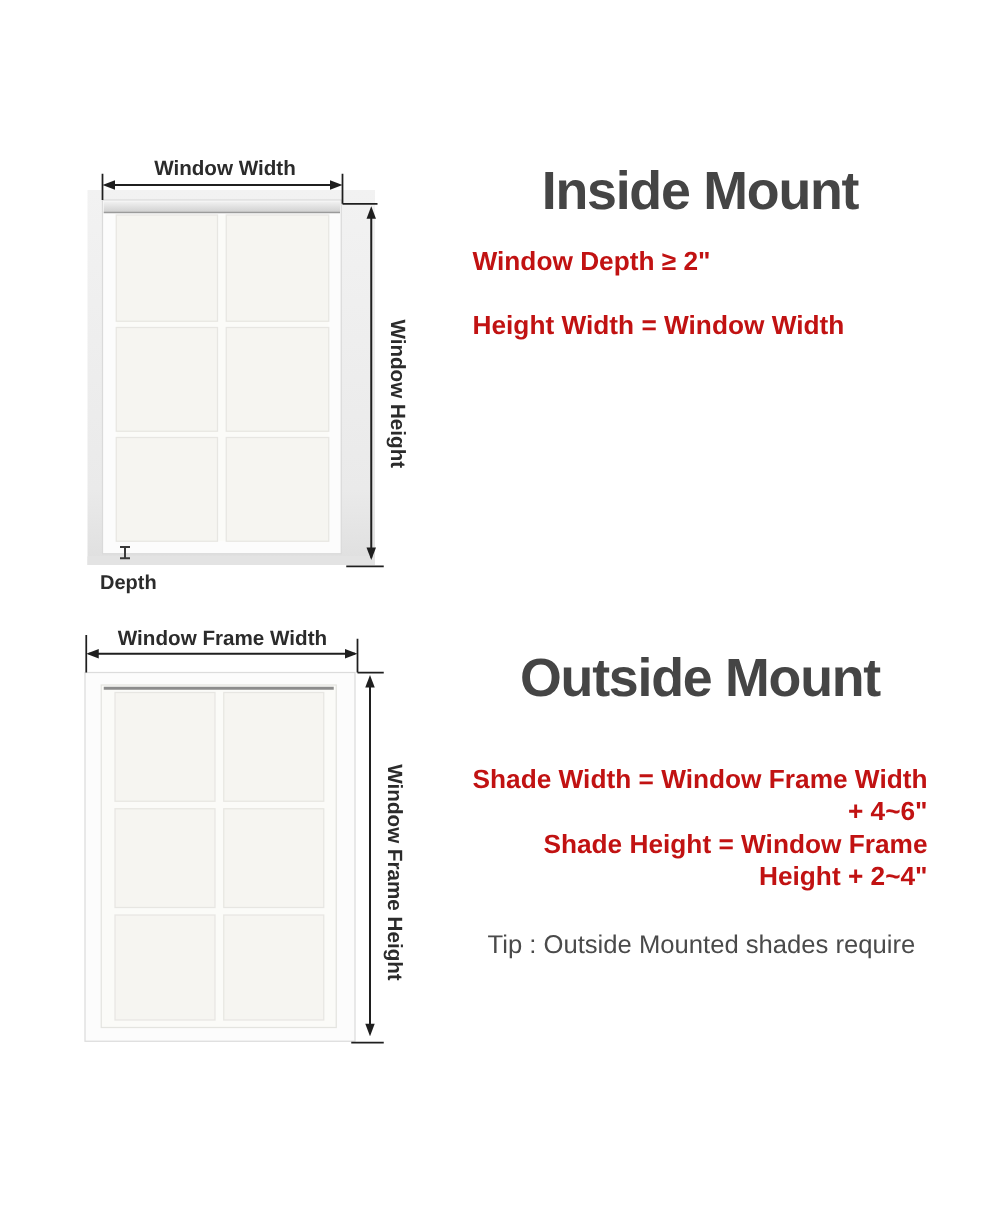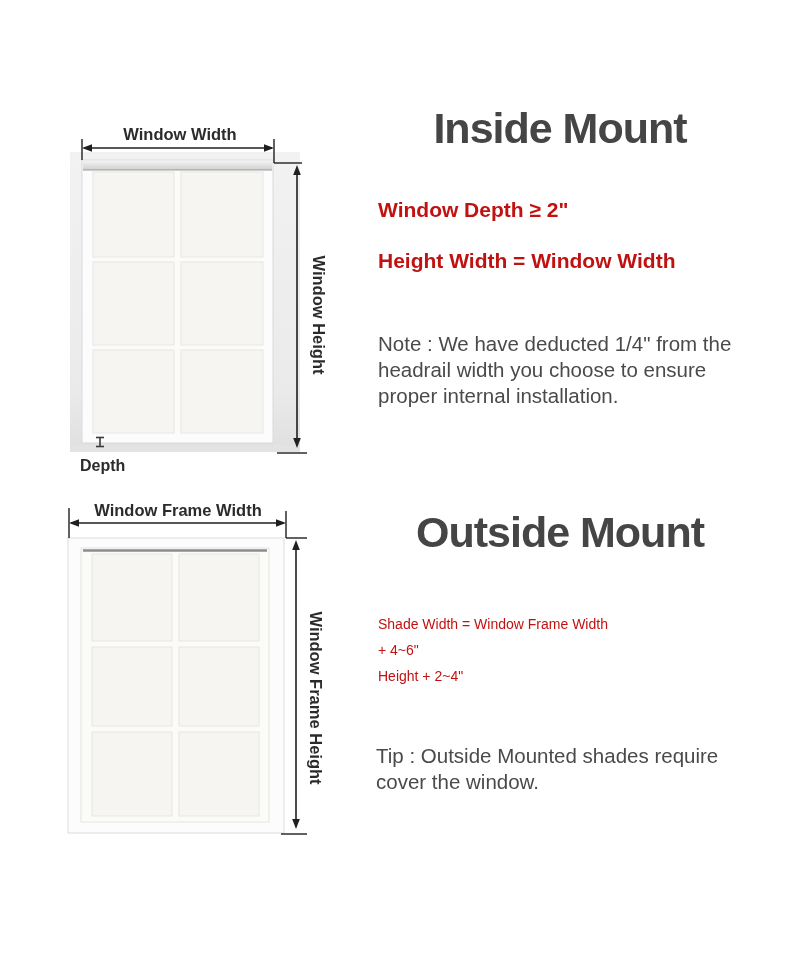--- a/index.html
+++ b/index.html
@@ -13,21 +13,21 @@
   .dlabel{font-size:16.5px;font-weight:bold;fill:#2b2b2b;}
   .dlabel-sm{font-size:16px;font-weight:bold;fill:#2b2b2b;}
   .mline{stroke:var(--line-color);stroke-width:1.6;}
   .mthin{stroke:var(--line-color);stroke-width:1.4;}
   .ahead{fill:var(--line-color);stroke:none;}
   .title{
     width:370px;text-align:center;font-size:43px;font-weight:600;letter-spacing:-1px;
     color:var(--title-gray);line-height:1.05;
   }
   .red-text{color:var(--accent-red);font-size:21px;font-weight:bold;line-height:28px;}
-  .red-text26{color:var(--accent-red);font-size:14px;font-weight:normal;line-height:26px;}
+  .red-text26{color:var(--accent-red);font-size:21px;font-weight:bold;line-height:26px;text-align:right;}
   .gray-text{color:var(--body-gray);font-size:20.5px;font-weight:400;line-height:26px;}
 </style>
 </head>
 <body>
 
 <div id="stage" style="--accent-red: #c11212; --title-gray: #454545; --body-gray: #4a4a4a; --line-color: #1f1f1f;">
 
   <svg class="abs" style="left:55px;top:115px;" width="280" height="370" viewBox="0 0 280 370">
     <defs>
       <linearGradient id="wallGrad" x1="0" y1="0" x2="0" y2="1">
@@ -83,33 +83,28 @@
     <text class="dlabel" transform="translate(258,200) rotate(90)" text-anchor="middle">Window Height</text>
 
     <g stroke="#3a3a3a" stroke-width="1.6">
       <line x1="41" y1="322.5" x2="49" y2="322.5"></line>
       <line x1="45" y1="322.5" x2="45" y2="331.5"></line>
       <line x1="41" y1="331.5" x2="49" y2="331.5"></line>
     </g>
     <text class="dlabel-sm" x="25" y="356" text-anchor="start">Depth</text>
   </svg>
 
-  <div class="abs title" style="left:375px;top:106px;">Inside Mount</div>
+  <div class="abs title" style="left:375px;top:131px;">Inside Mount</div>
 
   <div class="abs red-text" style="left:378px;top:196px;">Window Depth ≥ 2"</div>
 
   <div class="abs red-text" style="left:378px;top:247px;">
       <div>Height Width = Window Width</div>
     </div>
 
-  <div class="abs gray-text" style="left:378px;top:331px;">
-      <div>Note : We have deducted 1/4" from the</div>
-      <div>headrail width you choose to ensure</div>
-      <div>proper internal installation.</div>
-    </div>
 
   <svg class="abs" style="left:55px;top:490px;" width="280" height="365" viewBox="0 0 280 365">
 
     <g>
       <rect x="13" y="48" width="216" height="295" fill="#fcfcfc" stroke="#dcdcdc" stroke-width="1"></rect>
       <rect x="26" y="58" width="188" height="274" fill="#fbfbf8" stroke="#e4e4e0" stroke-width="1"></rect>
       <line x1="28" y1="60.5" x2="212" y2="60.5" stroke="#8c8c8c" stroke-width="2.4"></line>
 
       <g>
         <rect x="37" y="64" width="80" height="87" fill="#f6f5f1" stroke="#e7e6e2" stroke-width="1"></rect>
@@ -133,26 +128,26 @@
     <g>
       <line class="mthin" x1="231" y1="48" x2="252" y2="48"></line>
       <line class="mline" x1="241" y1="55" x2="241" y2="337"></line>
       <polygon class="ahead" points="241,50 237.2,60 244.8,60"></polygon>
       <polygon class="ahead" points="241,339 237.2,329 244.8,329"></polygon>
       <line class="mthin" x1="226" y1="344" x2="252" y2="344"></line>
     </g>
     <text class="dlabel" transform="translate(255,208) rotate(90)" text-anchor="middle">Window Frame Height</text>
   </svg>
 
-  <div class="abs title" style="left:375px;top:510px;">Outside Mount</div>
+  <div class="abs title" style="left:375px;top:521px;">Outside Mount</div>
 
   <div class="abs red-text26" style="left:378px;top:611px;">
       <div>Shade Width = Window Frame Width</div>
       <div>+ 4~6"</div>
+      <div>Shade Height = Window Frame</div>
       <div>Height + 2~4"</div>
     </div>
 
-  <div class="abs gray-text" style="left:376px;top:743px;">
+  <div class="abs gray-text" style="left:390px;top:743px;text-align:center;">
       <div>Tip : Outside Mounted shades require</div>
-      <div>cover the window.</div>
     </div>
 
 </div>
 
 </body></html>

